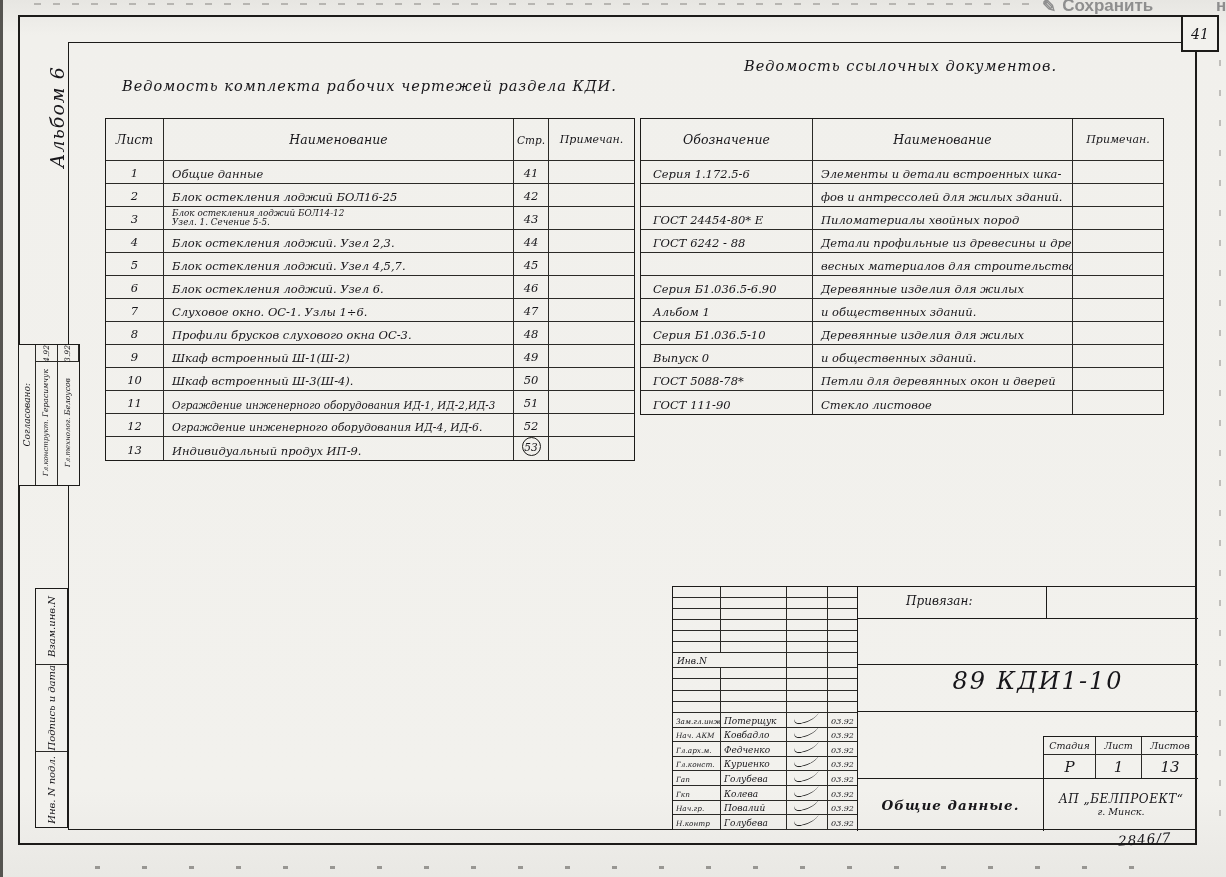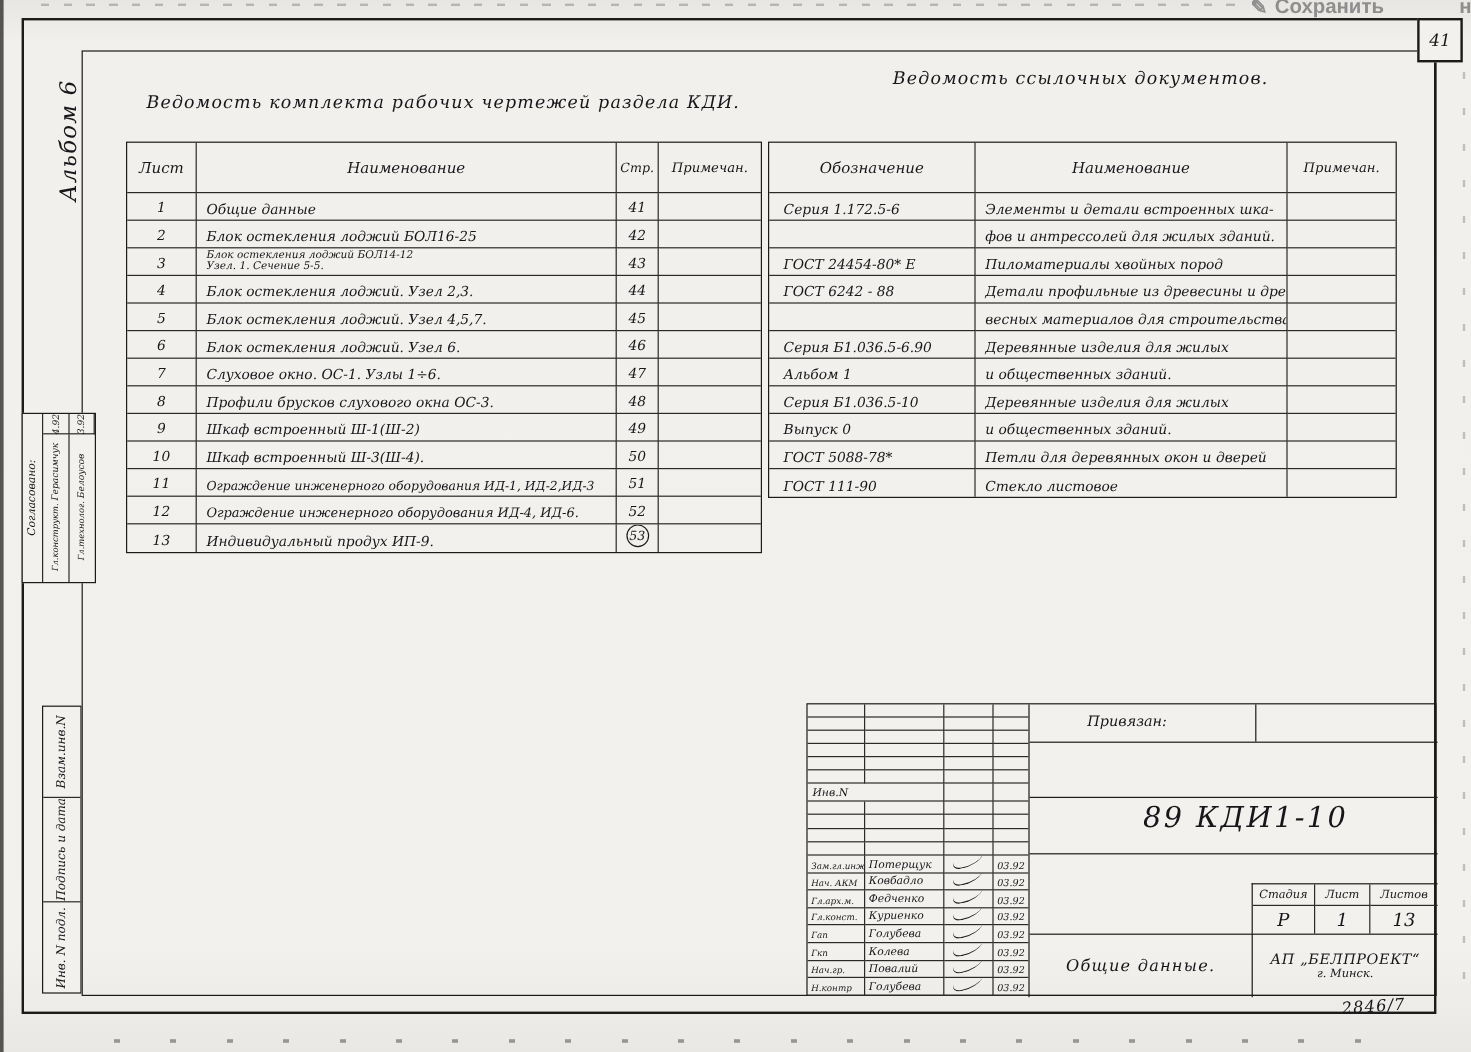--- a/index.html
+++ b/index.html
@@ -77,21 +77,21 @@
   .tb-right{left:185px;top:0;width:340px;height:244px;}
   .line{position:absolute;background:#1c1b19;}
   .stage{position:absolute;left:185px;top:149px;width:155px;height:42px;border-left:1.6px solid #1c1b19;border-top:1.6px solid #1c1b19;
     display:grid;grid-template-columns:52px 46px 1fr;grid-template-rows:18px 1fr;box-sizing:border-box;}
   .stage>div{border-right:1px solid #2b2a27;border-bottom:1px solid #2b2a27;display:flex;align-items:center;justify-content:center;box-sizing:border-box;}
   .stage>div:nth-child(3n){border-right:none;}
   .stage .v{border-bottom:none;font-size:15px;}
   .stage .h{font-size:9.5px;}
   .org{position:absolute;left:185px;top:191px;width:155px;height:53px;border-left:1.6px solid #1c1b19;box-sizing:border-box;
     display:flex;flex-direction:column;align-items:center;justify-content:center;}
-  .doc-title-cell{position:absolute;left:0;top:191px;width:185px;height:53px;display:flex;align-items:center;justify-content:center;font-size:13.5px;letter-spacing:1px;}
+  .doc-title-cell{position:absolute;left:0;top:191px;width:185px;height:53px;display:flex;align-items:center;justify-content:center;font-size:13.5px;letter-spacing:1px;font-weight:bold;}
   .code{position:absolute;left:60px;top:80px;width:240px;text-align:center;font-size:24px;letter-spacing:2px;}
   .handnum{left:1118px;top:831px;font-size:13.5px;transform:rotate(-4deg);letter-spacing:1px;}
 </style>
 </head>
 <body>
 
 <div class="screen">
 
   <div class="abs edge-left"></div>
   <div class="abs edge-top"></div>

